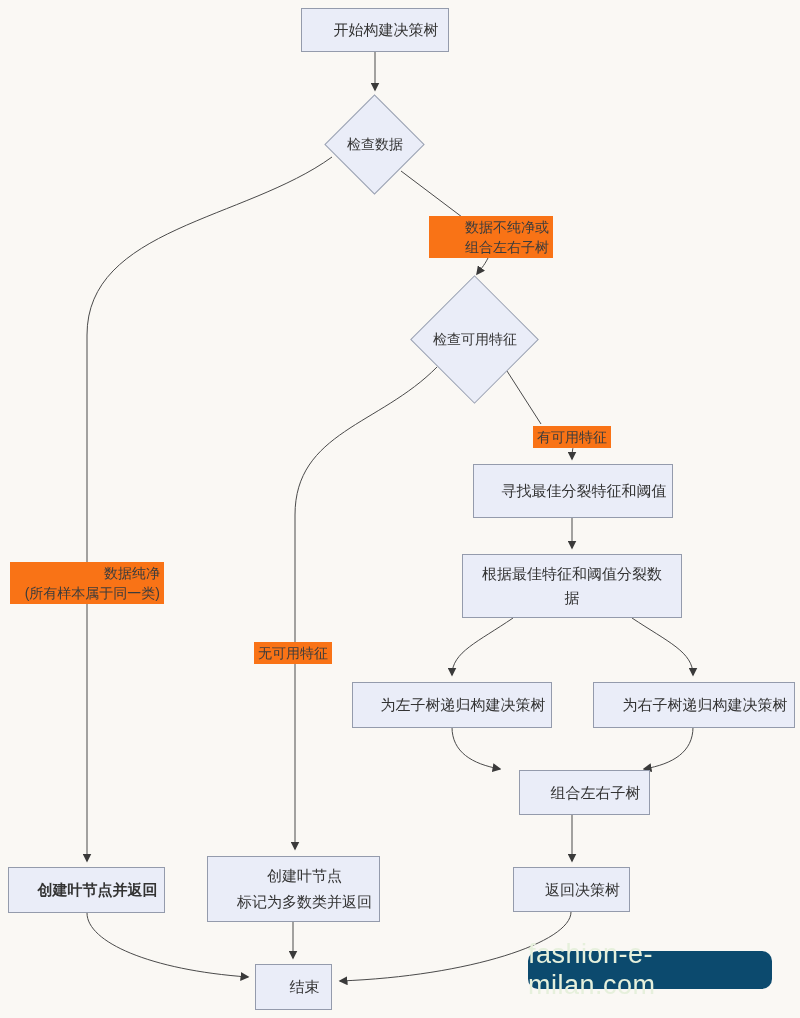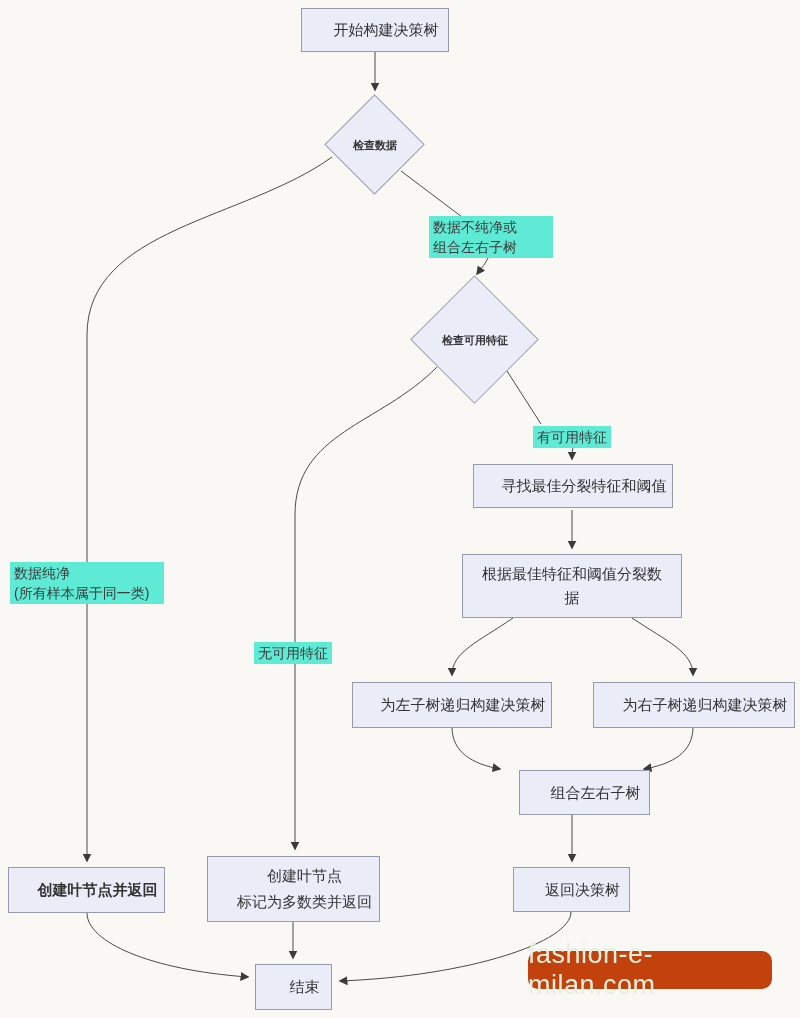--- a/index.html
+++ b/index.html
@@ -15,29 +15,29 @@
     display:flex;flex-direction:column;align-items:center;justify-content:center;
     text-align:center;color:#333;font-size:15px;line-height:24px;padding-left:22px;
   }
   .diamond-wrap{position:absolute;}
   .diamond-shape{
     position:absolute;background:#eaedf8;border:1px solid #9aa1b0;
     transform:rotate(45deg);box-sizing:border-box;
   }
   .diamond-label{
     position:absolute;inset:0;display:flex;align-items:center;justify-content:center;
-    font-size:11px;color:#333;font-weight:bold;
+    font-size:14px;color:#333;
   }
   .edge-label{
-    position:absolute;background:#5eead4;color:#3c3c3c;
-    font-size:14px;line-height:20px;text-align:left;padding:1px 4px;
+    position:absolute;background:#f97316;color:#3c3c3c;
+    font-size:14px;line-height:20px;text-align:right;padding:1px 4px;
   }
   .watermark{
     position:absolute;left:528px;top:951px;width:244px;height:38px;
-    background:#c2410c;color:#e6f0dc;border-radius:10px;
+    background:#0c4a6e;color:#e6f0dc;border-radius:10px;
     display:flex;align-items:center;justify-content:center;
     font-size:27px;letter-spacing:0.5px;
   }
 </style>
 </head>
 <body>
 
 <svg id="edges" viewBox="0 0 800 1018" xmlns="http://www.w3.org/2000/svg">
   <defs>
     <marker id="arrow" markerWidth="9" markerHeight="9" refX="7.5" refY="4.5" orient="auto" markerUnits="userSpaceOnUse">
@@ -78,21 +78,21 @@
   <div>组合左右子树</div>
 </div>
 
 <div class="diamond-wrap" style="left:409px;top:277px;width:132px;height:126px;">
   <div class="diamond-shape" style="left:20px;top:17px;width:91px;height:91px;"></div>
   <div class="diamond-label">检查可用特征</div>
 </div>
 
 <div class="edge-label" style="left:533px;top:426px;">有可用特征</div>
 
-<div class="node" style="left:473px;top:464px;width:200px;height:44px;text-align:center;">
+<div class="node" style="left:473px;top:464px;width:200px;height:54px;text-align:center;">
   <span>寻找最佳分裂特征和阈值</span>
 </div>
 
 <div class="node" style="left:462px;top:554px;width:220px;height:64px;padding:0 14px;">
   <span>根据最佳特征和阈值分裂数据</span>
 </div>
 
 <div class="edge-label" style="left:10px;top:562px;width:146px;">
   <div>数据纯净</div>
   <div>(所有样本属于同一类)</div>

